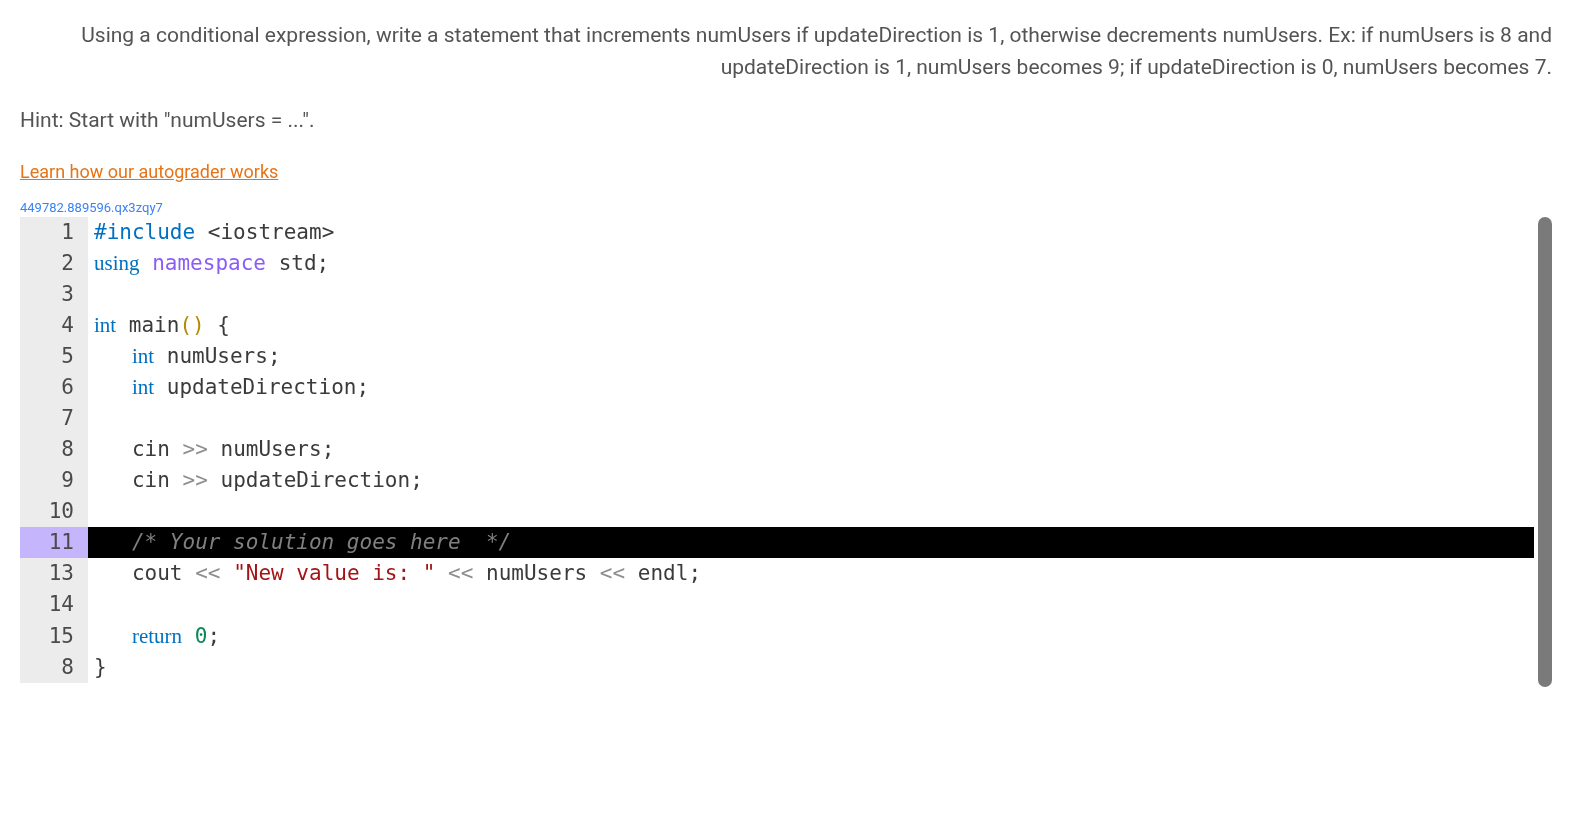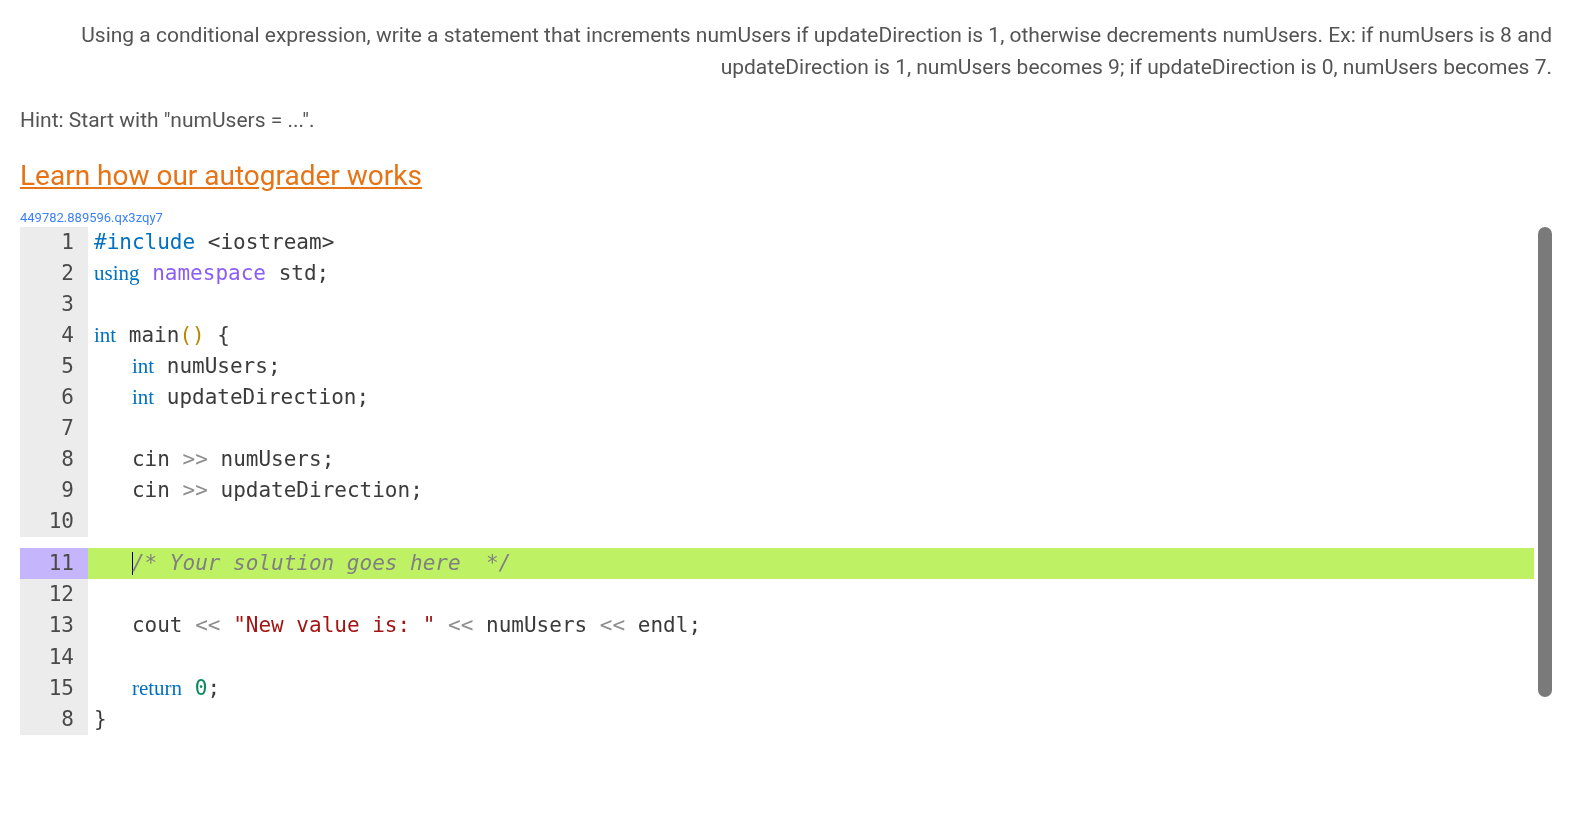--- a/index.html
+++ b/index.html
@@ -21,21 +21,21 @@
   }
   .hint-text {
     color: #545454;
     line-height: 1.5;
     margin-bottom: 22px;
     font-weight: 400;
   }
   .autograder-link {
     color: #e67417;
     text-decoration: underline;
-    font-size: 28px;
+    font-size: 18px;
     display: inline-block;
     margin-bottom: 18px;
   }
   .session-id {
     color: #3b82f6;
     font-size: 13px;
     margin-bottom: 2px;
   }
   .code-editor {
     position: relative;
@@ -59,22 +59,21 @@
   }
   .code-line.active .gutter {
     background: #c4b5fd;
   }
   .code-content {
     flex: 1;
     white-space: pre;
     padding-left: 6px;
   }
   .code-line.highlight .code-content {
-    background: #bef264;
-    margin-top: 11px;
+    background: #000000;
   }
   
   .tok-keyword   { color: #0070c1; font-family: Liberation Serif, serif; } 
   .tok-preproc   { color: #0070c1; } 
   .tok-namespace { color: #8b5cf6; }
   .tok-ident     { color: #3b3b3b; }
   .tok-punct     { color: #3b3b3b; }
   .tok-paren     { color: #b58900; }
   .tok-angle     { color: #3b3b3b; }
   .tok-op        { color: #8e8e8e; }
@@ -164,24 +163,20 @@
       </div>
       <div class="code-line">
         <div class="gutter">10</div>
         <div class="code-content">&nbsp;</div>
       </div>
       <div class="code-line highlight active">
         <div class="gutter">11</div>
         <div class="code-content"><span>   </span><span class="cursor"></span><span class="tok-comment">/* Your solution goes here  */</span></div>
       </div>
       <div class="code-line">
-        <div class="gutter">12</div>
-        <div class="code-content">&nbsp;</div>
-      </div>
-      <div class="code-line">
         <div class="gutter">13</div>
         <div class="code-content"><span>   </span><span class="tok-ident">cout</span><span> </span><span class="tok-op">&lt;&lt;</span><span> </span><span class="tok-string">"New value is: "</span><span> </span><span class="tok-op">&lt;&lt;</span><span> </span><span class="tok-ident">numUsers</span><span> </span><span class="tok-op">&lt;&lt;</span><span> </span><span class="tok-ident">endl</span><span class="tok-punct">;</span></div>
       </div>
       <div class="code-line">
         <div class="gutter">14</div>
         <div class="code-content">&nbsp;</div>
       </div>
       <div class="code-line">
         <div class="gutter">15</div>
         <div class="code-content"><span>   </span><span class="tok-keyword">return</span><span> </span><span class="tok-number">0</span><span class="tok-punct">;</span></div>

